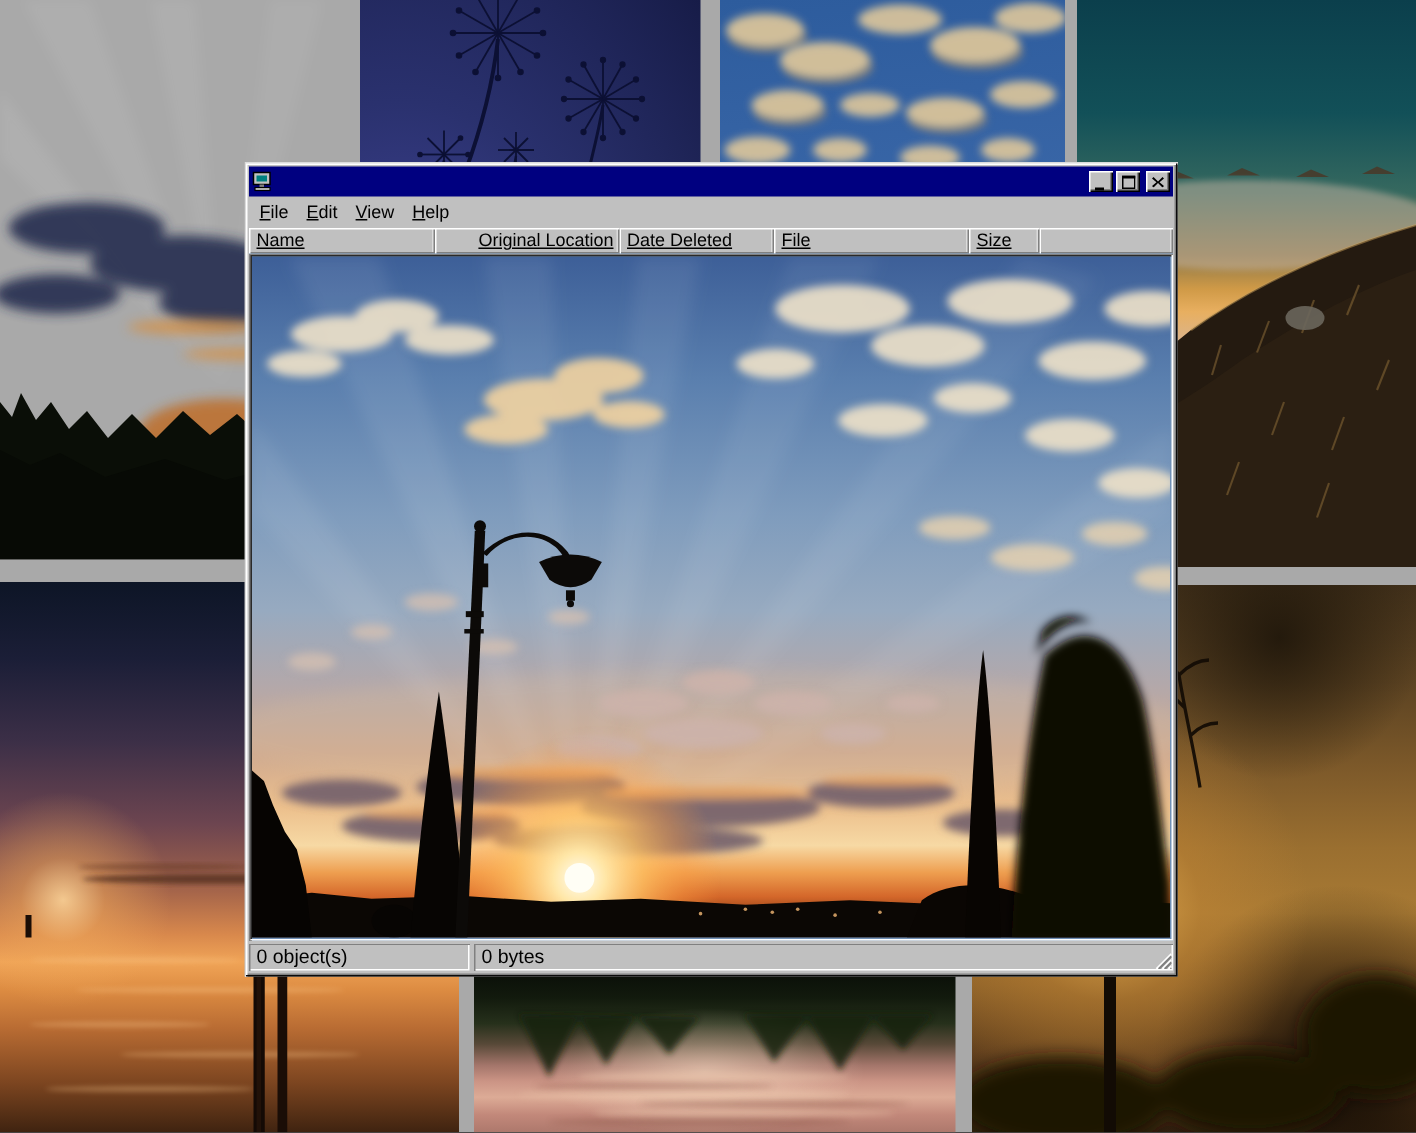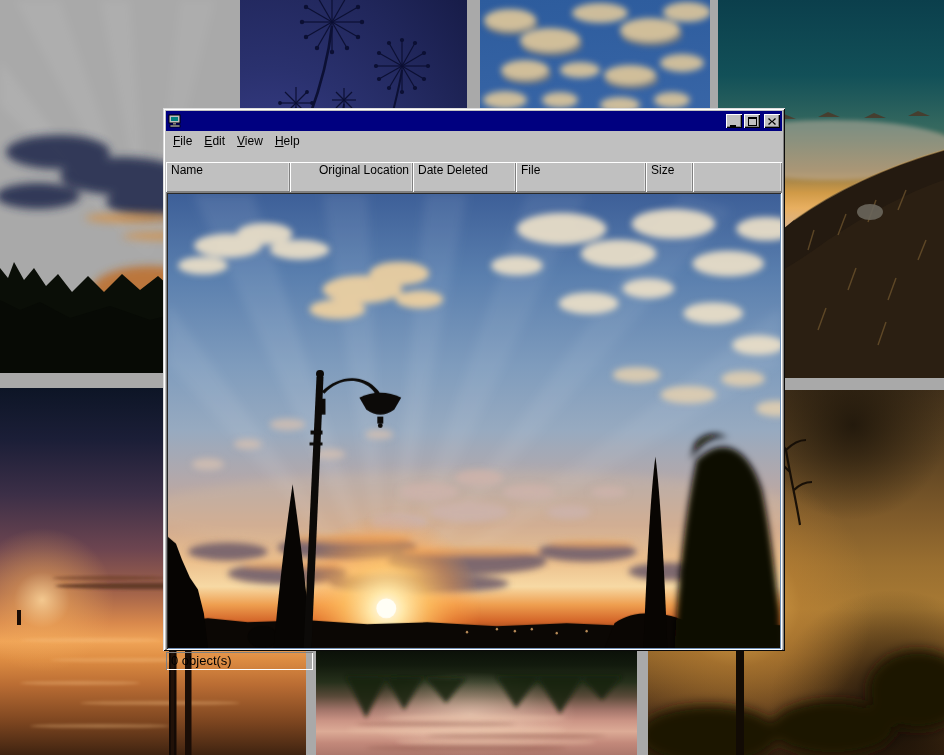--- a/index.html
+++ b/index.html
@@ -45,21 +45,21 @@
   .title-icon{width:14px;height:14px;flex:0 0 auto;}
   .title-text{flex:1;color:#fff;font-size:12px;font-weight:bold;overflow:hidden;white-space:nowrap;}
   .tb-btns{display:flex;gap:0;}
   .tb-btn{width:16px;height:14px;background:#c0c0c0;margin-left:2px;
     box-shadow: inset 1px 1px 0 #ffffff, inset -1px -1px 0 #000000, inset -2px -2px 0 #808080;
     display:flex;align-items:flex-end;justify-content:center;position:relative;}
   .tb-btn svg{display:block;}
   .menubar{height:18px;display:flex;align-items:center;padding:1px 1px 0 1px;}
   .menu-item{display:inline-block;font-size:12px;color:#000;padding:1px 6px;}
   .menu-item::first-letter{text-decoration:underline;}
-  .headerbar{height:30px;display:flex;margin-top:12px;}
+  .headerbar{height:17px;display:flex;margin-top:2px;text-decoration:underline;}
   .hcell{box-sizing:border-box;background:#c0c0c0;font-size:12px;color:#000;
     padding:1px 4px 0 5px;white-space:nowrap;overflow:hidden;
     box-shadow: inset 1px 1px 0 #ffffff, inset -1px -1px 0 #808080, inset -2px 0 0 #dcdcdc;}
   .hc-name{width:124px;}
   .hc-loc{width:123px;text-align:right;}
   .hc-date{width:103px;}
   .hc-type{width:130px;}
   .hc-size{width:47px;text-align:left;}
   .hc-fill{flex:1;}
   .client{height:458px;position:relative;background:#6f8fb5;
@@ -515,16 +515,29 @@
           <path d="M154,199 C172,181 197,181 210,197 C212,199 213,201 213,204 L209,204 C208,200 206,198 203,195 C190,184 170,186 157,201 Z"></path>
           <path d="M192,205 Q213,195 234,205 L227,217 Q213,227 199,217 Z"></path>
           <rect x="210" y="224" width="6" height="7"></rect>
           <circle cx="213" cy="233" r="2.4"></circle>
         </g>
       </svg>
     </div>
 
     <div class="statusbar">
       <div class="spanel sp1">0 object(s)</div>
+      <div class="spanel sp2">
+        <span>0 bytes</span>
+        <svg class="grip" viewBox="0 0 13 13">
+          <g stroke-width="1.5">
+            <line x1="3" y1="13" x2="13" y2="3" stroke="#ffffff"></line>
+            <line x1="4.5" y1="13" x2="13" y2="4.5" stroke="#808080"></line>
+            <line x1="7" y1="13" x2="13" y2="7" stroke="#ffffff"></line>
+            <line x1="8.5" y1="13" x2="13" y2="8.5" stroke="#808080"></line>
+            <line x1="11" y1="13" x2="13" y2="11" stroke="#ffffff"></line>
+            <line x1="12.5" y1="13" x2="13" y2="12.5" stroke="#808080"></line>
+          </g>
+        </svg>
+      </div>
     </div>
 
   </div>
 </div>
 
 </body></html>

